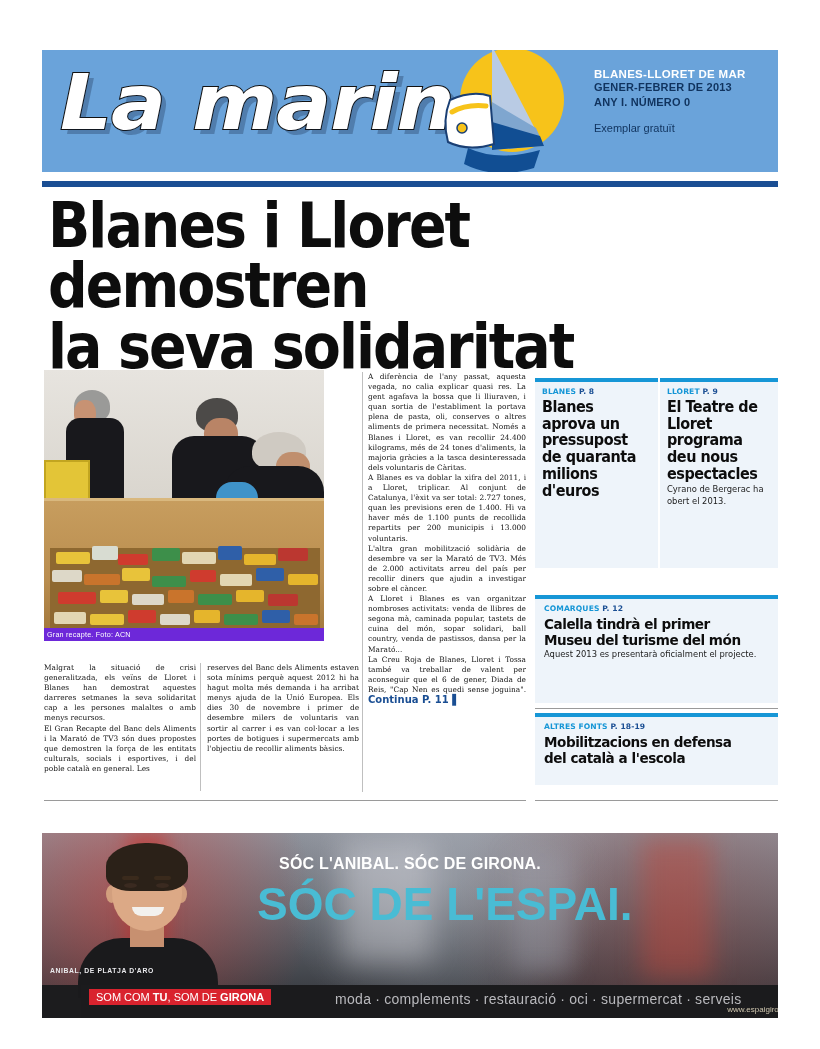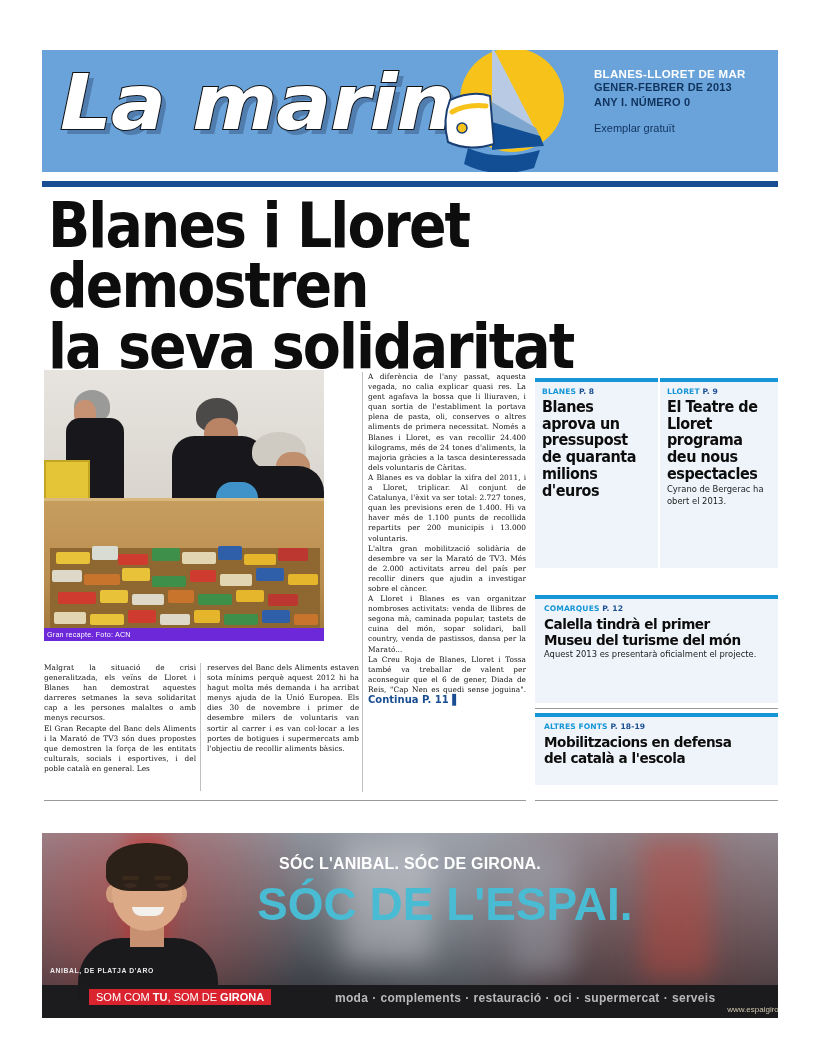--- a/index.html
+++ b/index.html
@@ -344,25 +344,24 @@
     font-size: 11px;
     line-height: 16px;
     padding: 0 7px;
     white-space: nowrap;
   }
   .ad-tag b { color: #ffffff; font-weight: 700; }
   .ad-cats {
     position: absolute;
     left: 250px; top: 6px;
     font-family: "Liberation Sans", sans-serif;
-    font-size: 12px;
+    font-size: 14px;
     color: #b9b9bd;
     letter-spacing: 0.3px;
     white-space: nowrap;
-    font-weight: bold;
   }
   .ad-cats span { margin: 0 4px; }
   .ad-brand {
     position: absolute;
     right: 56px; top: 1px;
     font-family: "Liberation Sans", sans-serif;
     font-size: 17px;
     color: #e8dcc0;
     letter-spacing: 1px;
     white-space: nowrap;

